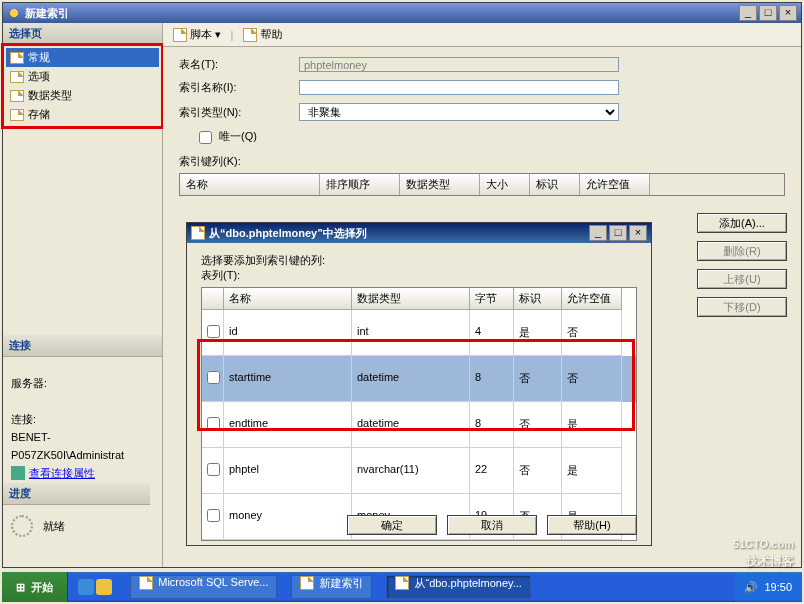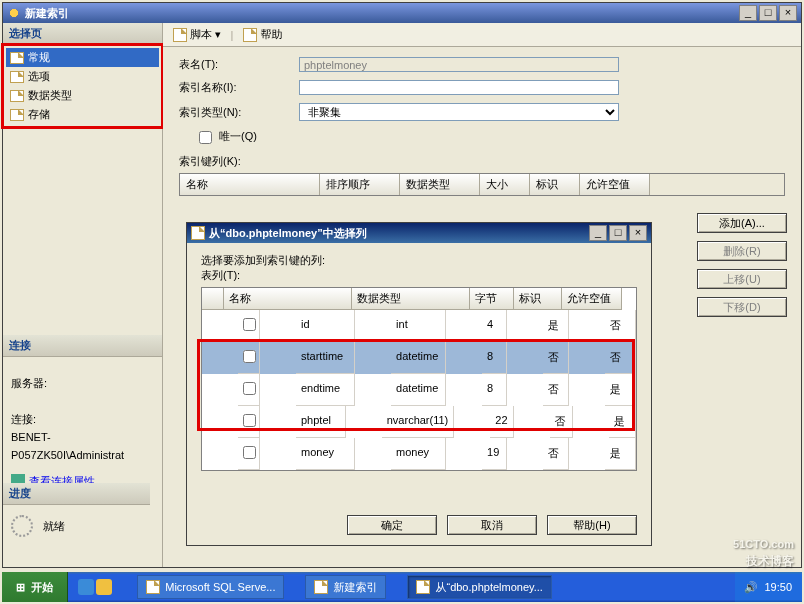--- a/index.html
+++ b/index.html
@@ -49,29 +49,29 @@
 .btn { width: 90px; height: 20px; background: #ece9d8; border: 1px solid #404040; box-shadow: inset 1px 1px #fff, inset -1px -1px #aca899; cursor: pointer; }
 .btn:disabled { color: #808080; }
 
 .dlg { left: 186px; top: 222px; width: 466px; height: 324px; z-index: 10; }
 .dlg-body { padding: 10px 14px; }
 .dlg-body .hint { }
 .dlg-body .lbl { margin-bottom: 4px; }
 .dlg-grid { border: 1px solid #808080; background: #fff; }
 .dlg-grid .hrow, .dlg-grid .drow { display: flex; }
 .dlg-grid .hrow .c { background: linear-gradient(to bottom,#fff,#e4e2d5); border-right: 1px solid #aca899; border-bottom: 1px solid #aca899; padding: 3px 5px; }
-.dlg-grid .drow .c { border-right: 1px solid #d4d0c8; border-bottom: 1px solid #d4d0c8; padding: 8px 5px; margin-left: 36px; }
+.dlg-grid .drow .c { border-right: 1px solid #d4d0c8; border-bottom: 1px solid #d4d0c8; padding: 15px 5px; }
 .c0{width:22px;text-align:center}.c1{width:128px}.c2{width:118px}.c3{width:44px}.c4{width:48px}.c5{width:60px}
 .drow.sel { background: #9db8d8; }
 .dlg-redbox { position: absolute; border: 3px solid #e00000; }
 .dlg-btns { position: absolute; bottom: 10px; right: 14px; display: flex; gap: 10px; }
 
 .taskbar { position: absolute; left: 2px; bottom: 2px; right: 2px; height: 30px; background: linear-gradient(to bottom,#3a6ea5,#245edb 8%,#245edb 92%,#1941a5); display: flex; align-items: center; color: #fff; }
 .startbtn { background: linear-gradient(to bottom,#3c8b3c,#2f7a2f); height: 100%; padding: 0 14px; display: flex; align-items: center; gap: 6px; font-weight: bold; border-right: 1px solid #184f18; }
-.task-item { height: 24px; background: #3b77d3; border: 1px solid #2a5aa8; margin-left: 21px; padding: 0 8px; display: flex; align-items: center; gap: 5px; cursor: pointer; max-width: 170px; overflow: hidden; white-space: nowrap; }
+.task-item { height: 24px; background: #3b77d3; border: 1px solid #2a5aa8; margin-left: 14px; padding: 0 8px; display: flex; align-items: flex-start; gap: 5px; cursor: pointer; max-width: 170px; overflow: hidden; white-space: nowrap; }
 .task-item.active { background: #1f4fa8; box-shadow: inset 1px 1px 2px rgba(0,0,0,0.4); }
 .tray { margin-left: auto; background: #0d9eeb33; height: 100%; padding: 0 10px; display: flex; align-items: center; gap: 6px; }
 
 .ico-page { background: #fff; border: 1px solid #c0a050; position: relative; }
 .ico-page::after { content:""; position:absolute; right:-1px; top:-1px; border:3px solid transparent; border-left-color:#c0a050; border-bottom-color:#c0a050; }
 .ico-gear { background: radial-gradient(circle,#ffcf4b 40%,#c08a00 42%,transparent 44%); border-radius: 50%; }
 
 .wm { position:absolute; right:10px; bottom:34px; color:#fff; font-size:20px; font-weight:bold; opacity:.5; text-shadow:1px 1px 2px #000; pointer-events:none; }
 .wm small{display:block;font-size:12px;text-align:right}
 </style>
@@ -108,21 +108,21 @@
         </div>
     </div>
 
     <div class="conn-block">
       <div class="pane-hdr">连接</div>
       <div class="conn-body">
         <div>服务器:</div>
         <br>
         <div>连接:</div>
         <div>BENET-P057ZK50I\Administrat</div>
-        <div style="margin-top:8px; display:flex; align-items:center; gap:4px;">
+        <div style="display:flex; align-items:center; gap:4px;">
           <span style="width:14px;height:14px;display:inline-block;background:#4a8;"></span>
           <a href="#">查看连接属性</a>
         </div>
       </div>
     </div>
 
     <div class="progress-block">
       <div class="pane-hdr">进度</div>
       <div class="progress-body">
         <span class="spinner"></span>

